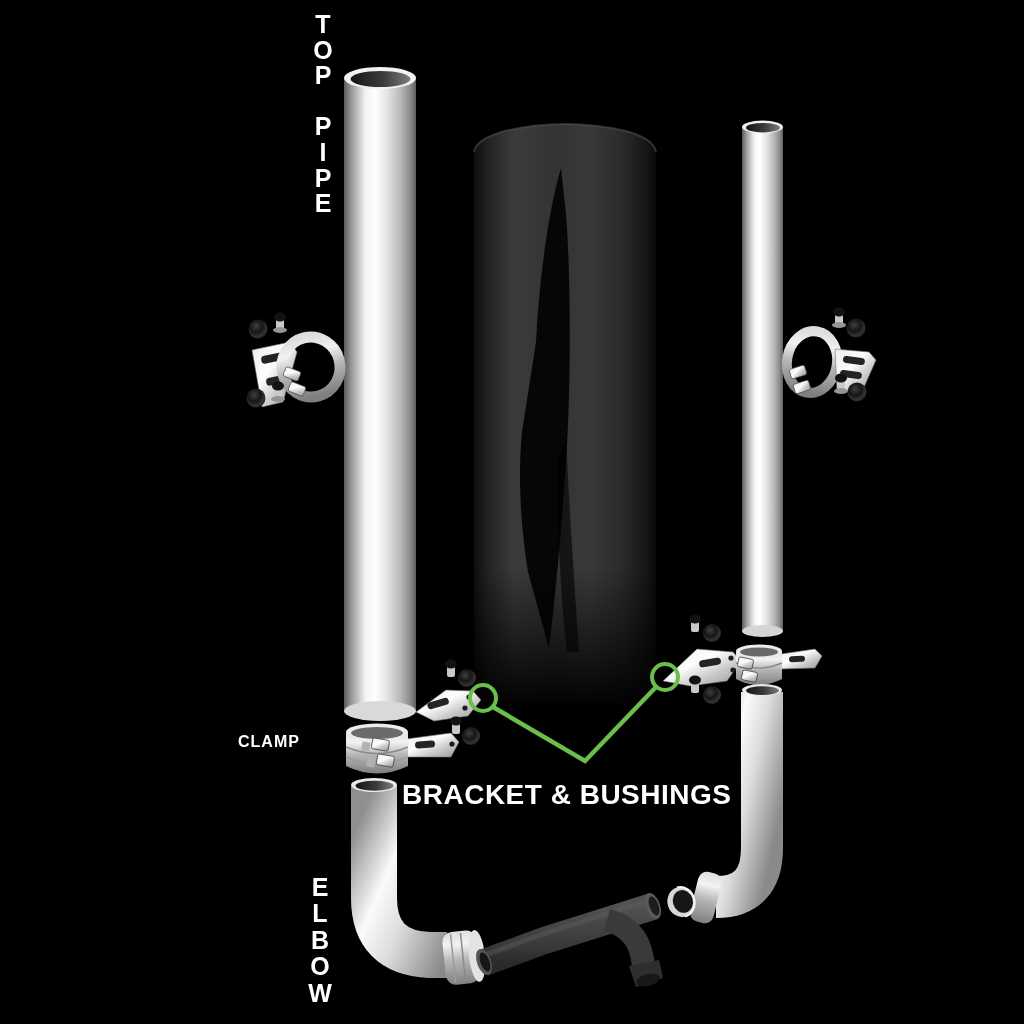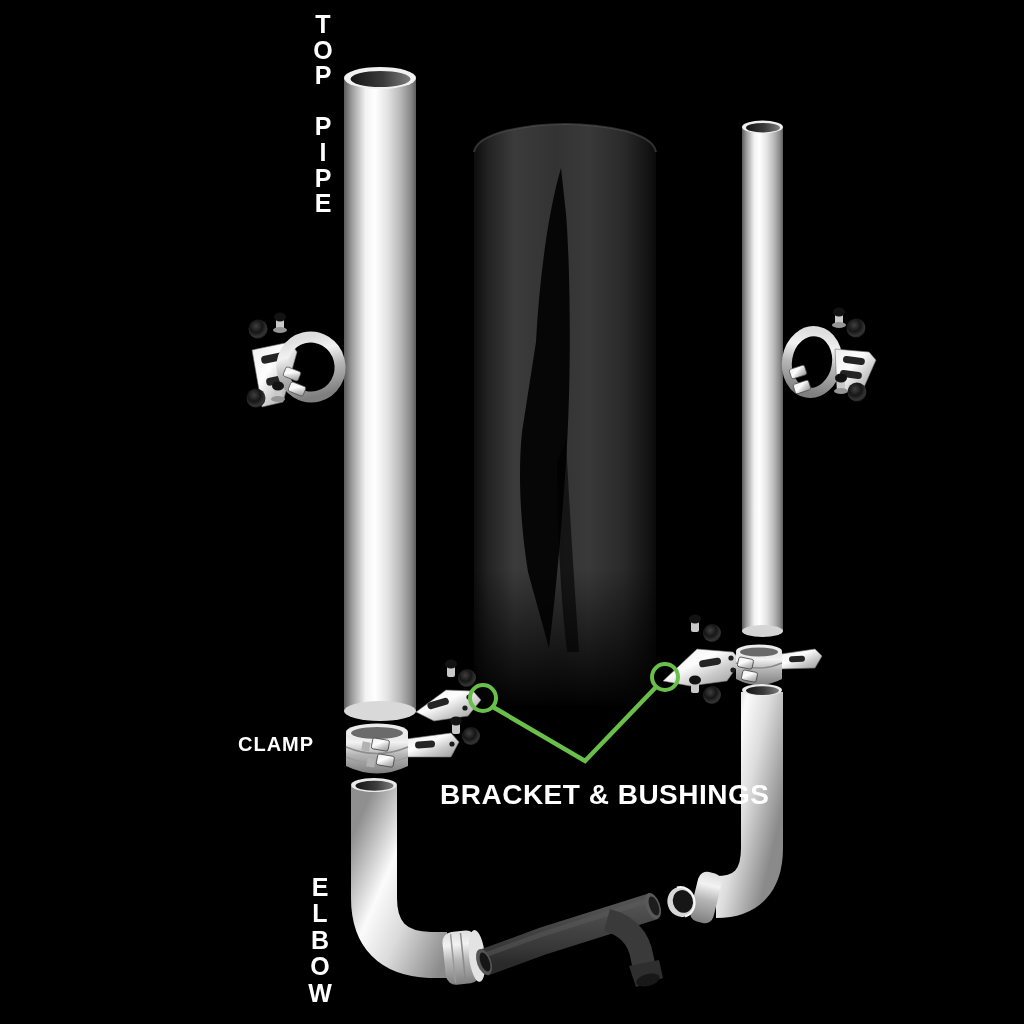--- a/index.html
+++ b/index.html
@@ -3,22 +3,22 @@
 <meta charset="utf-8">
 <style>
   html,body{margin:0;padding:0;background:#000;}
   #stage{position:relative;width:1024px;height:1024px;background:#000;overflow:hidden;
          font-family:"Liberation Sans", sans-serif;}
   #scene{position:absolute;left:0;top:0;}
   .label{position:absolute;color:#fff;font-weight:700;user-select:none;}
   .vlabel{white-space:pre-line;text-align:center;}
   #label-top-pipe{left:303px;top:12px;width:40px;font-size:25px;line-height:25.6px;}
   #label-elbow{left:300px;top:874px;width:40px;font-size:25px;line-height:26.4px;}
-  #label-clamp{left:238px;top:733px;font-size:20px;letter-spacing:1px;}
-  #label-bracket{left:440px;top:779px;font-size:28px;letter-spacing:0.5px;}
+  #label-clamp{left:238px;top:733px;font-size:16px;letter-spacing:1px;}
+  #label-bracket{left:402px;top:779px;font-size:28px;letter-spacing:0.5px;}
 </style>
 </head>
 <body>
 
 <div id="stage">
 
 <svg id="scene" width="1024" height="1024" viewBox="0 0 1024 1024">
   <defs>
     <linearGradient id="gPipeV" x1="0" y1="0" x2="1" y2="0">
       <stop offset="0" stop-color="#5a5a5a"></stop>

